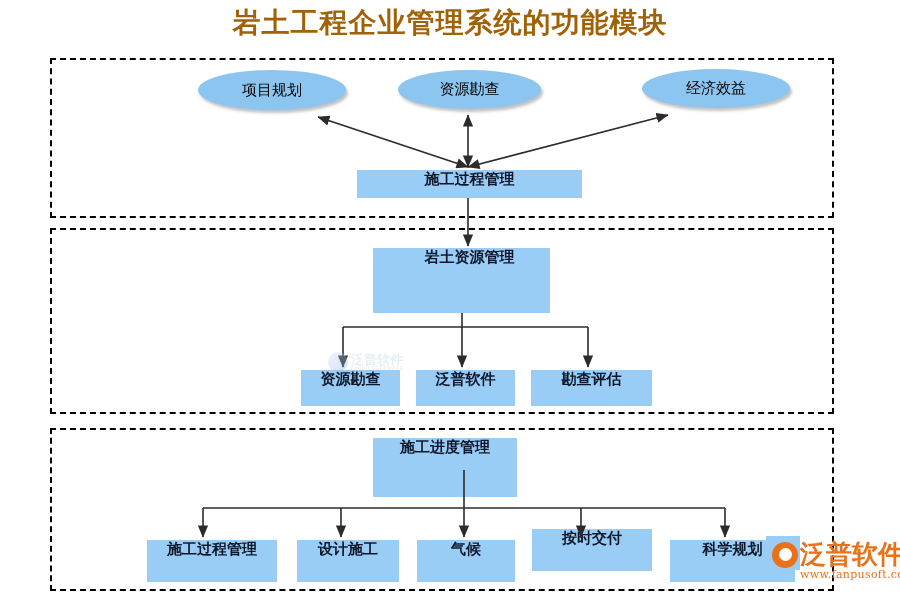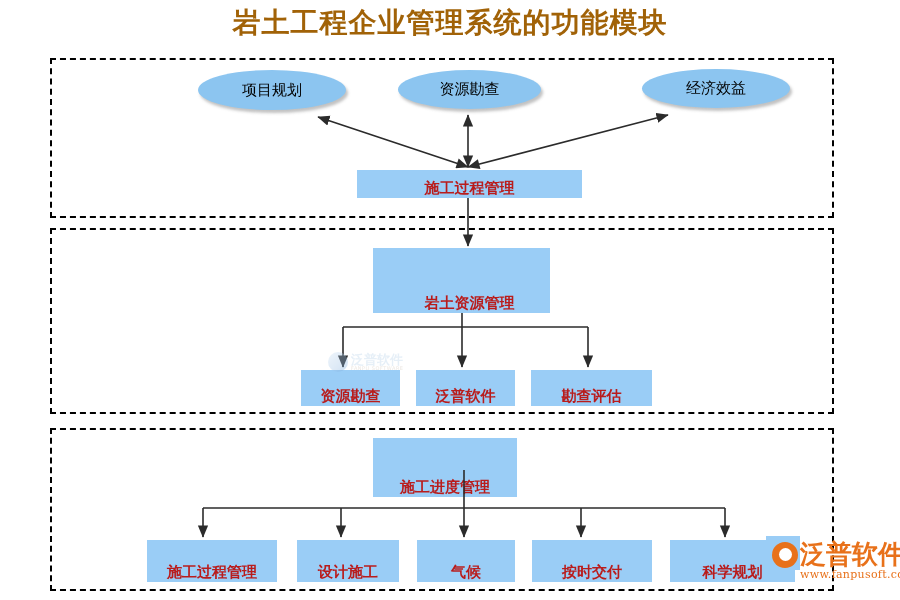--- a/index.html
+++ b/index.html
@@ -24,22 +24,22 @@
     position:absolute;
     border:2px dashed #000000;
     box-sizing:border-box;
     background:transparent;
   }
 
   .node{
     position:absolute;
     background:#9ACDF6;
     box-sizing:border-box;
-    display:flex;align-items:flex-end;justify-content:center;
-    color:#b91c1c;
+    display:flex;align-items:flex-start;justify-content:center;
+    color:#0f172a;
     font-family:"DejaVu Serif","Liberation Serif",serif;
     font-weight:bold;
     font-size:15px;
     white-space:nowrap;
     letter-spacing:0px;
   }
   .node.lead{font-size:15px;}
   .node.leaf{font-size:15px;margin-left:7px;}
 
   .ellipse{
@@ -154,21 +154,21 @@
 
   <div class="node leaf" style="left:140px;top:540px;width:130px;height:42px;">
     <span>施工过程管理</span>
   </div>
   <div class="node leaf" style="left:290px;top:540px;width:102px;height:42px;">
     <span>设计施工</span>
   </div>
   <div class="node leaf" style="left:410px;top:540px;width:98px;height:42px;">
     <span>气候</span>
   </div>
-  <div class="node leaf" style="left:525px;top:540px;width:120px;height:42px;">
+  <div class="node leaf" style="left:525px;top:529px;width:120px;height:42px;">
     <span>按时交付</span>
   </div>
   <div class="node leaf" style="left:663px;top:540px;width:125px;height:42px;">
     <span>科学规划</span>
   </div>
 
   <svg class="wires" viewBox="0 0 900 600" xmlns="http://www.w3.org/2000/svg">
     <defs>
       <marker id="ah" markerWidth="9" markerHeight="9" refX="7.2" refY="3.2" orient="auto" markerUnits="strokeWidth">
         <path d="M0,0 L7.6,3.2 L0,6.4 z" fill="#2b2b2b"></path>

